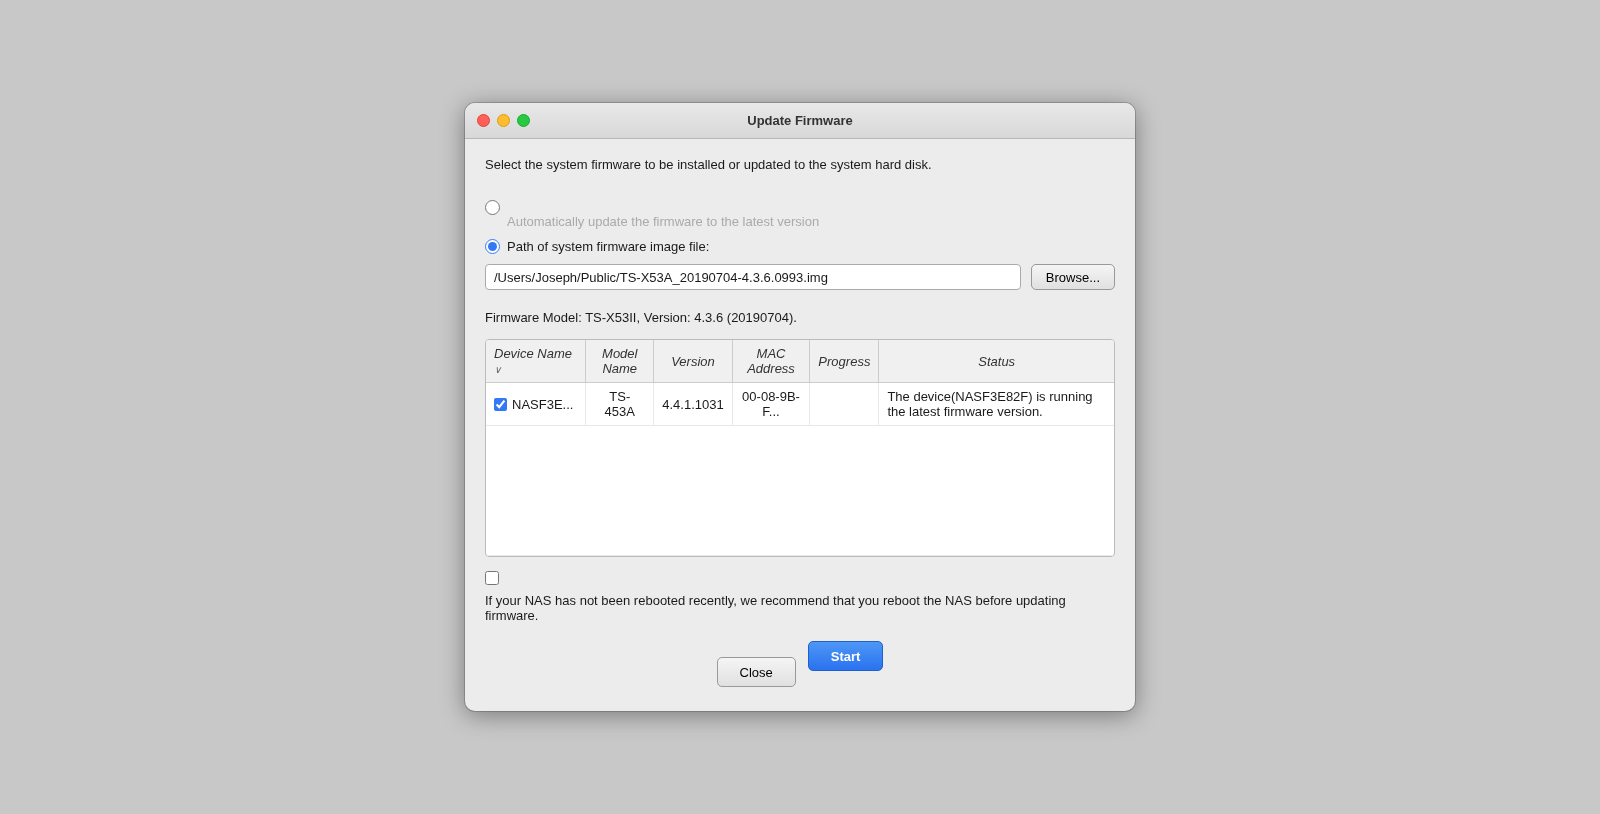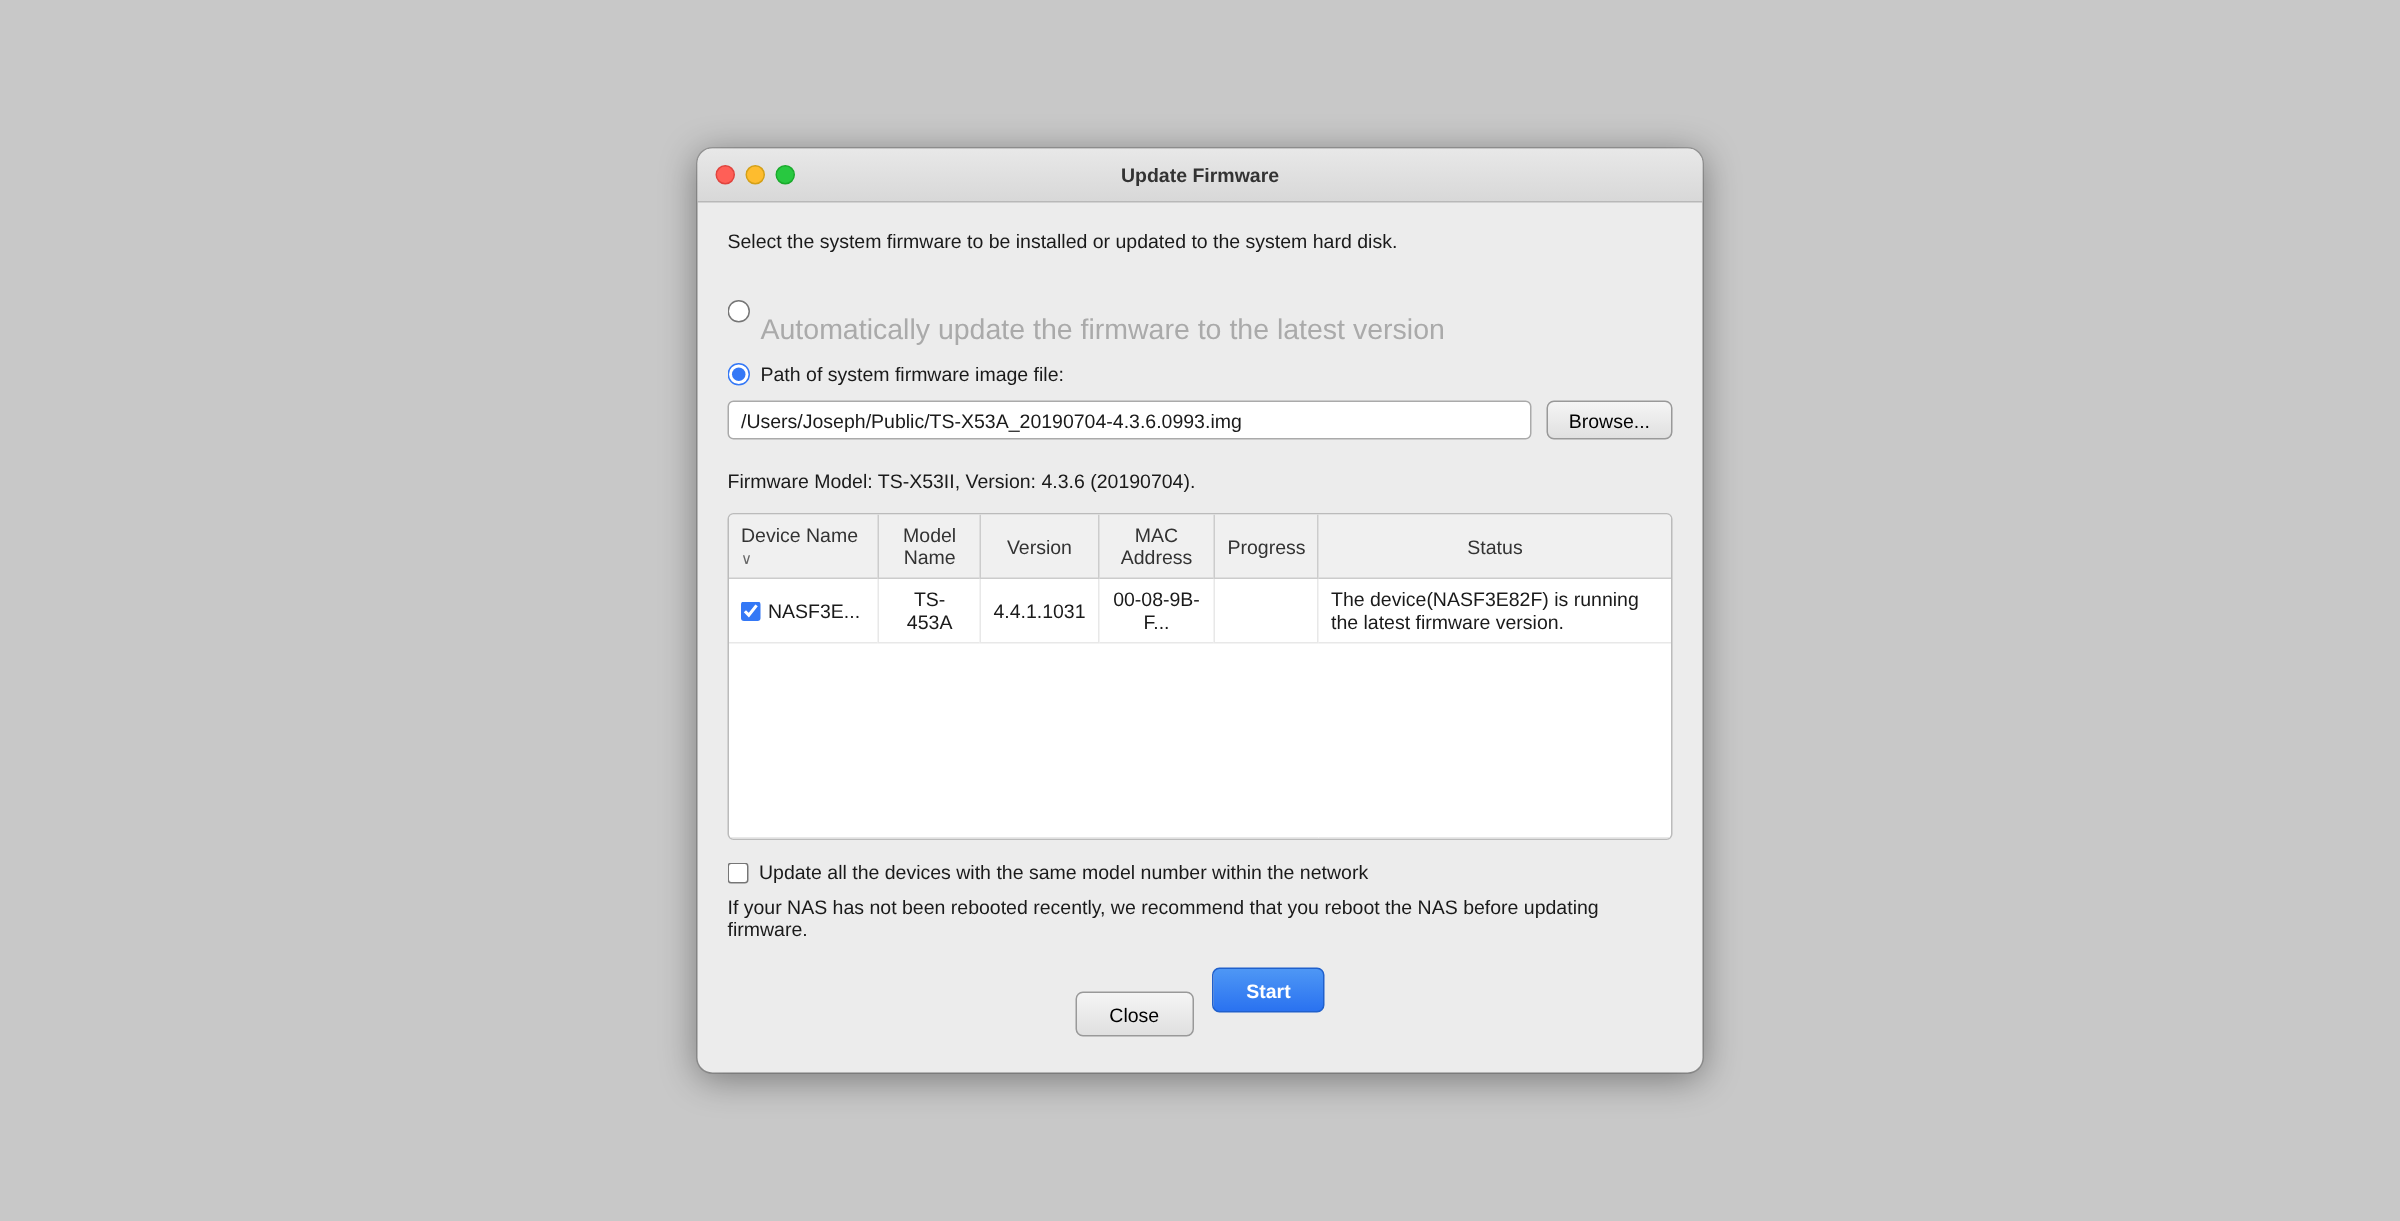--- a/index.html
+++ b/index.html
@@ -77,21 +77,21 @@
     }
 
     .radio-row input[type="radio"] {
       width: 15px;
       height: 15px;
       cursor: pointer;
       accent-color: #3478f6;
     }
 
     .radio-label {
-      font-size: 19px;
+      font-size: 13px;
       color: #aaa;
       margin-top: 28px;
     }
 
     .radio-label-active {
       font-size: 13px;
       color: #1a1a1a;
       font-weight: 500;
     }
 
@@ -147,20 +147,21 @@
       background: #f0f0f0;
       border-bottom: 1px solid #ccc;
     }
 
     thead th {
       padding: 6px 8px;
       text-align: center;
       font-weight: 500;
       color: #333;
       border-right: 1px solid #ccc;
+      font-style: italic;
     }
 
     thead th:last-child {
       border-right: none;
     }
 
     thead th.device-name-col {
       text-align: left;
       padding-left: 8px;
     }
@@ -326,21 +327,20 @@
           <tr class="empty-rows">
             <td colspan="6"></td>
           </tr>
         </tbody>
       </table>
     </div>
 
     <div class="bottom-section">
       <div class="checkbox-row">
         <input type="checkbox" id="update-all" style="">
-        <label for="update-all" class="checkbox-label">Update all the devices with the same model number within the network</label>
       </div>
       <p class="reboot-notice">If your NAS has not been rebooted recently, we recommend that you reboot the NAS before updating firmware.</p>
     </div>
 
     <div class="button-row">
       <button class="close-btn">Close</button>
       <button class="start-btn">Start</button>
     </div>
 
   </div>

